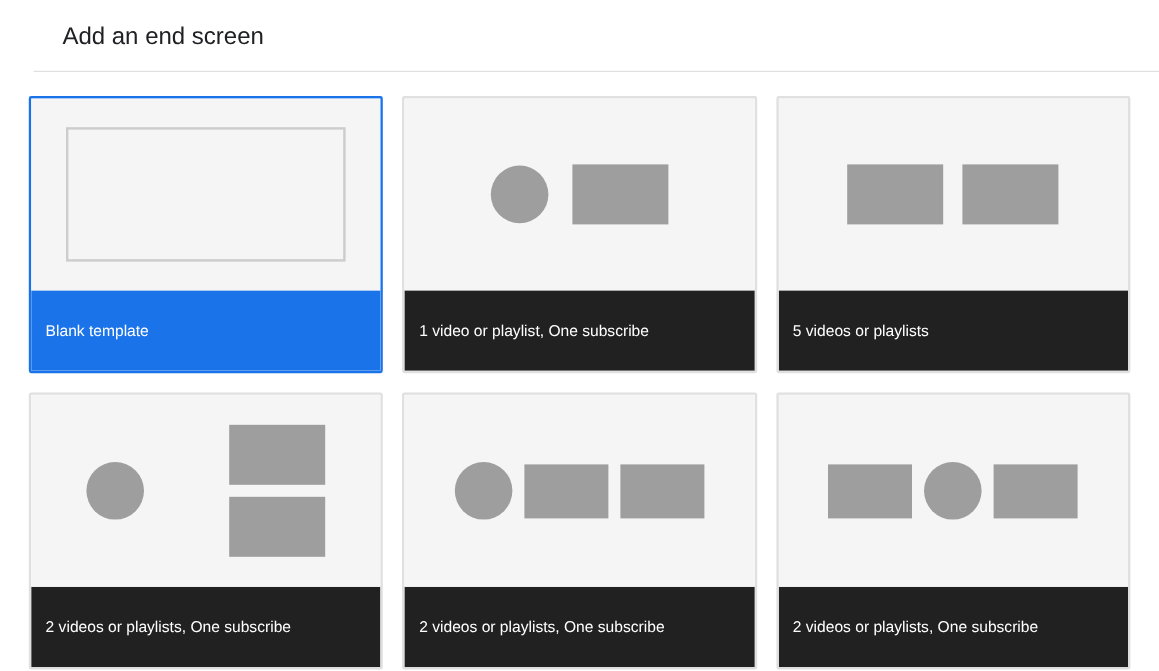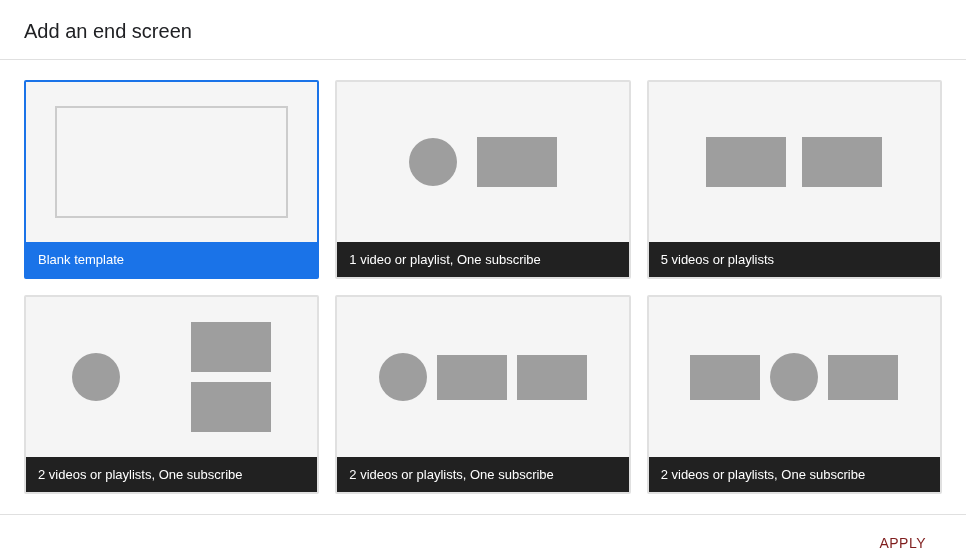--- a/index.html
+++ b/index.html
@@ -15,20 +15,21 @@
       background: #fff;
       width: 966px;
       min-height: 559px;
       box-shadow: 0 2px 10px rgba(0,0,0,0.3);
       display: flex;
       flex-direction: column;
     }
     .dialog-header {
       padding: 20px 24px 16px;
       border-bottom: 1px solid #e0e0e0;
+      margin-left: 28px;
     }
     .dialog-title {
       font-size: 20px;
       font-weight: 400;
       color: #202124;
     }
     .dialog-content {
       flex: 1;
       padding: 20px 24px;
       display: grid;
@@ -50,21 +51,21 @@
       height: 160px;
       display: flex;
       align-items: center;
       justify-content: center;
       position: relative;
     }
     .template-label {
       background: #212121;
       color: #fff;
       font-size: 13px;
-      padding: 10px 12px;
+      padding: 26px 12px;
     }
     .template-label.selected {
       background: #1a73e8;
     }
     
     .preview-blank {
       width: 80%;
       height: 70%;
       border: 2px solid #ccc;
       background: #f5f5f5;

